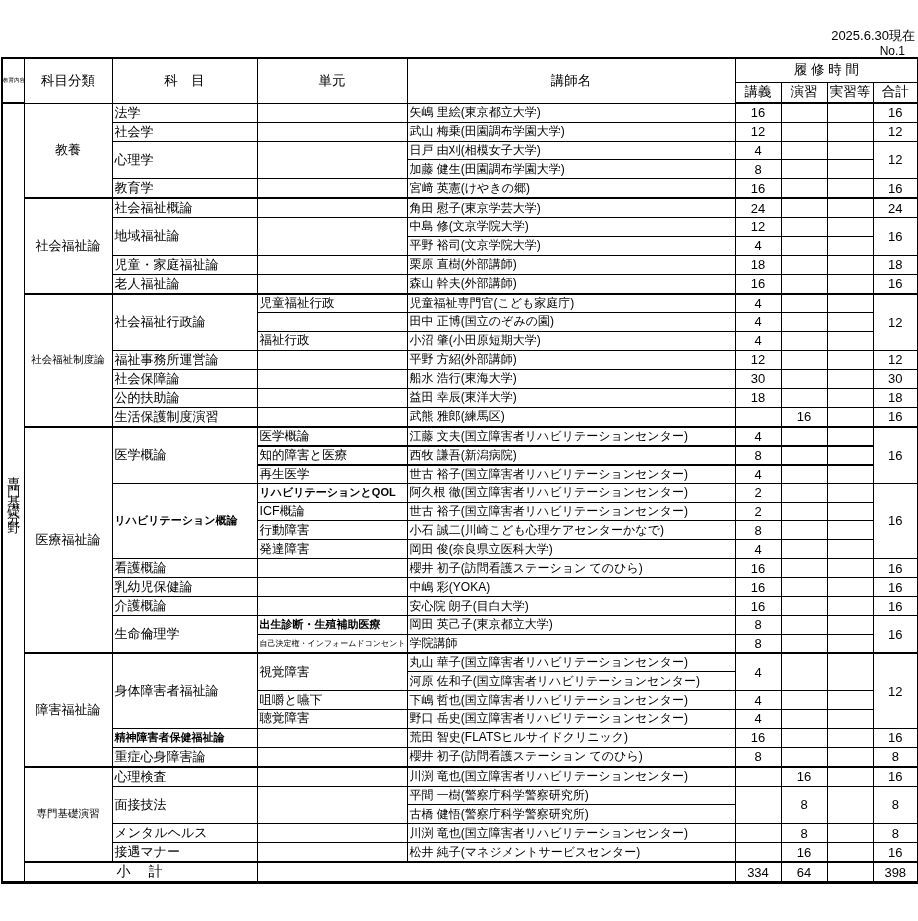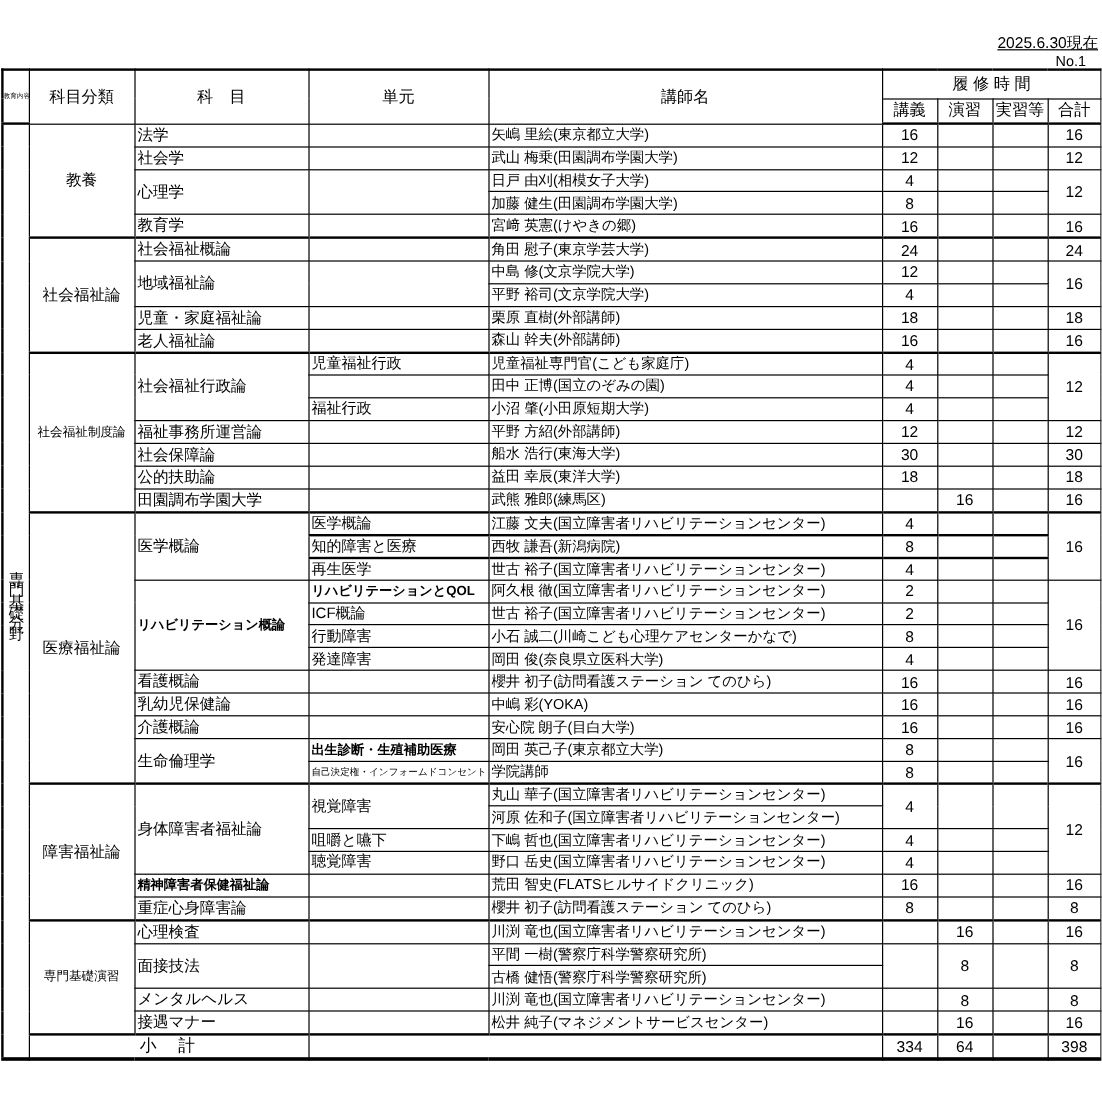--- a/index.html
+++ b/index.html
@@ -1,19 +1,19 @@
 <!DOCTYPE html>
 <html><head>
 <meta charset="utf-8">
 <style>
   html,body{margin:0;padding:0;background:#fff;}
   body{font-family:"Liberation Sans","DejaVu Sans",sans-serif;color:#000;}
   .sheet{position:relative;width:918px;height:921px;background:#ffffff;overflow:hidden;}
   .title{position:absolute;top:3px;left:0;width:100%;text-align:center;font-size:14.5px;letter-spacing:1px;}
-  .date{position:absolute;top:27px;right:3px;font-size:13px;text-decoration:underline;}
+  .date{position:absolute;top:27px;right:3px;font-size:13px;}
   .pageno{position:absolute;top:44px;right:13px;font-size:12px;text-align:center;}
   table{border-collapse:collapse;table-layout:fixed;position:absolute;left:1px;top:57px;width:915px;border:2px solid #000;border-bottom-width:3px;}
   th,td{border:1px solid #000;overflow:hidden;white-space:nowrap;vertical-align:middle;font-weight:normal;}
   thead tr.h1{height:24px;padding-left:32px;}
   thead tr.h2{height:21px;}
   thead th{font-size:13.5px;text-align:center;padding:0;}
   thead tr.h2 th{border-bottom:2px solid #000;}
   th.corner{font-size:5.5px;letter-spacing:0;border-bottom:2px solid #000;}
   tbody tr{height:18.8px;}
   td{font-size:13px;padding:0 1px 0 2px;text-align:left;}
@@ -199,21 +199,21 @@
         <tr>
           <td class="c-sub">公的扶助論</td>
           <td class="c-unit"></td>
           <td class="c-lect">益田 幸辰(東洋大学)</td>
           <td class="c-num">18</td>
           <td class="c-num"></td>
           <td class="c-num"></td>
           <td class="c-num">18</td>
         </tr>
         <tr>
-          <td class="c-sub secend">田園調布学園大学</td>
+          <td class="c-sub secend">生活保護制度演習</td>
           <td class="c-unit secend"></td>
           <td class="c-lect secend">武熊 雅郎(練馬区)</td>
           <td class="c-num secend"></td>
           <td class="c-num secend">16</td>
           <td class="c-num secend"></td>
           <td class="c-num secend">16</td>
         </tr>
         <tr>
           <td rowspan="12" class="c-cat secend">医療福祉論</td>
           <td rowspan="3" class="c-sub">医学概論</td>

